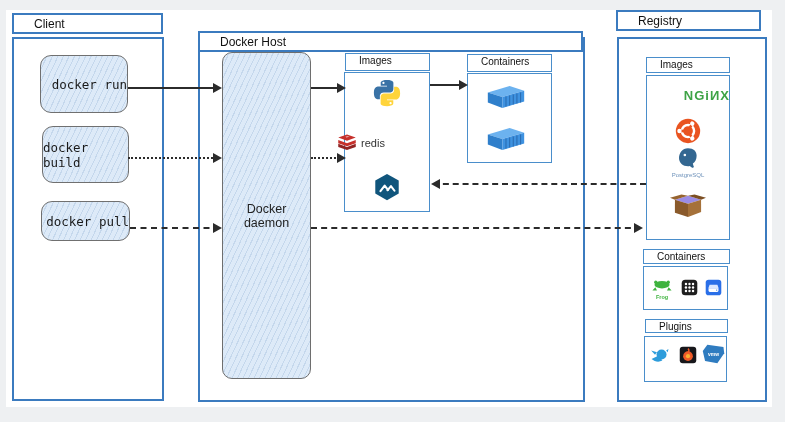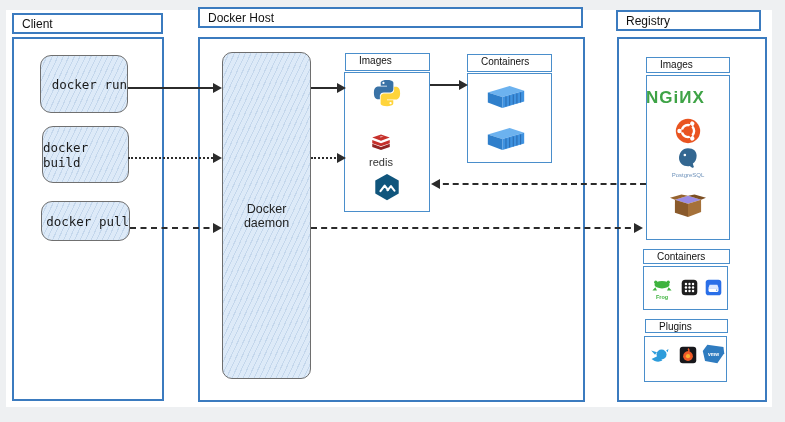--- a/index.html
+++ b/index.html
@@ -5,21 +5,21 @@
   html,body{margin:0;padding:0;}
   body{
     width:785px;height:422px;position:relative;overflow:hidden;
     background:#eef0f2;
     font-family:"Liberation Sans", sans-serif;
     color:#111;
   }
   .canvas{position:absolute;left:6px;top:10px;width:766px;height:397px;background:#ffffff;}
   .g-title{
     position:absolute;background:#fff;border:2px solid #3b7bbf;
-    font-size:12px;line-height:16px;padding:1px 8px;box-sizing:border-box;
+    font-size:12px;line-height:16px;padding:1px 20px;box-sizing:border-box;
     white-space:nowrap;overflow:hidden;z-index:2;
   }
   .g-body{position:absolute;border:2px solid #3b7bbf;background:#fff;box-sizing:border-box;z-index:1;}
   .sub-title{
     position:absolute;background:#fff;border:1.5px solid #4a8ecb;
     font-size:10px;line-height:12px;padding:1px 13px;box-sizing:border-box;
     white-space:nowrap;overflow:hidden;z-index:3;
   }
   .sub-body{position:absolute;border:1.5px solid #4a8ecb;background:#fff;box-sizing:border-box;z-index:3;}
   .sketch-fill{
@@ -40,25 +40,25 @@
   .icon{position:absolute;z-index:5;display:block;}
   .arr{position:absolute;height:0;z-index:10;}
   .arr.solid{border-top:2px solid #2b2b2b;}
   .arr.dotted{border-top:2px dotted #2b2b2b;}
   .arr.dashed{border-top:2px dashed #2b2b2b;}
   .head-r{position:absolute;right:-2px;top:-6px;width:0;height:0;
     border-left:9px solid #2b2b2b;border-top:5px solid transparent;border-bottom:5px solid transparent;}
   .head-l{position:absolute;left:-2px;top:-6px;width:0;height:0;
     border-right:9px solid #2b2b2b;border-top:5px solid transparent;border-bottom:5px solid transparent;}
   .nginx-word{
-    position:absolute;left:646px;top:88px;width:84px;text-align:left;
-    font-size:17px;font-weight:bold;letter-spacing:1px;color:#3ea346;z-index:5;
-  }
-  .redis-row{position:absolute;left:344px;top:133px;width:74px;display:flex;
-    align-items:center;justify-content:center;gap:4px;z-index:5;flex-direction:column;}
+    position:absolute;left:646px;top:88px;width:84px;text-align:right;
+    font-size:13px;font-weight:bold;letter-spacing:1px;color:#3ea346;z-index:5;
+  }
+  .redis-row{position:absolute;left:324px;top:133px;width:74px;display:flex;
+    align-items:center;justify-content:center;gap:4px;z-index:5;}
   .redis-row span{font-size:11px;color:#333;}
   .pg-label{position:absolute;left:660px;top:172px;width:56px;text-align:center;
     font-size:6px;color:#6f93bb;z-index:5;}
   .frog-label{position:absolute;left:652px;top:294px;width:20px;text-align:center;
     font-size:5.5px;color:#3fb33f;font-weight:bold;z-index:6;}
 </style>
 </head>
 <body>
 
 <div class="canvas"></div>
@@ -69,21 +69,21 @@
 <div class="cmd-btn sketch-fill" style="left:40px;top:55px;width:88px;height:58px;">
   <span>docker run</span>
 </div>
 <div class="cmd-btn sketch-fill" style="left:42px;top:126px;width:87px;height:57px;">
   <span>docker build</span>
 </div>
 <div class="cmd-btn sketch-fill" style="left:41px;top:201px;width:89px;height:40px;">
   <span>docker pull</span>
 </div>
 
-<div class="g-title" style="left:198px;top:7px;width:385px;height:21px;">Docker Host</div>
+<div class="g-title" style="left:198px;top:31px;width:385px;height:21px;">Docker Host</div>
 <div class="g-body" style="left:198px;top:37px;width:387px;height:365px;"></div>
 
 <div class="daemon sketch-fill" style="left:222px;top:52px;width:89px;height:327px;">
   <span style="width:60px;">Docker daemon</span>
 </div>
 
 <div class="sub-title" style="left:345px;top:53px;width:85px;height:18px;">Images</div>
 <div class="sub-body" style="left:344px;top:72px;width:86px;height:140px;"></div>
 
 <svg class="icon" style="left:372px;top:78px;" width="30" height="30" viewBox="0 0 32 32">

